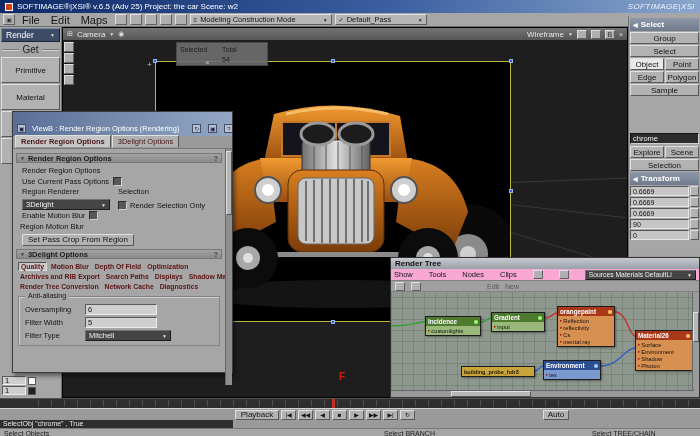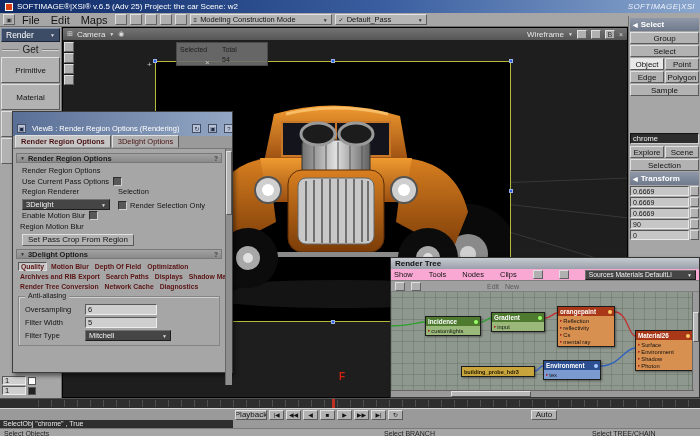--- a/index.html
+++ b/index.html
@@ -99,21 +99,21 @@
 .rp-field{height:11px;background:#2c2c2c;color:#efefef;font-size:7.5px;display:flex;align-items:center;padding:0 2px;border:1px solid;border-color:#111 #cfcfcf #cfcfcf #111;margin:2px 0}
 .val-row{display:flex;gap:1px;margin:1px 0;align-items:center}
 .val-field{flex:1;height:10px;background:#c6c6c6;border:1px solid;border-color:#555 #e8e8e8 #e8e8e8 #555;font-size:7px;display:flex;align-items:center;padding:0 2px}
 .val-btn{width:9px;height:10px;flex:none}
 .rp-gap{height:34px}
 
 .timeline{left:0;top:398px;width:700px;height:10px;background:#2e2e2e;border-top:1px solid #555;z-index:40}
 .ruler{position:absolute;left:38px;top:1px;right:2px;bottom:1px;background:repeating-linear-gradient(90deg,#4f4f4f 0 1px,transparent 1px 13px)}
 .playhead{position:absolute;left:332px;top:0;width:3px;height:100%;background:#c03020}
 .transport{left:0;top:408px;width:700px;height:12px;background:#9a9a9a;border-top:1px solid #d2d2d2;display:flex;align-items:center;gap:2px;padding:0 3px;z-index:40}
-.pb-btn{width:32px;height:10px;margin-left:232px}
+.pb-btn{width:44px;height:10px;margin-left:232px}
 .t-btn{width:15px;height:10px;font-size:6px}
 .auto-btn{width:26px;height:10px;margin-left:126px}
 .status-strip{left:0;top:420px;width:700px;height:8px;background:#9a9a9a;z-index:40}
 .status-box{position:absolute;left:0;top:0;width:233px;height:8px;background:#2e2e2e;color:#e8e8e8;font-size:7px;line-height:8px;padding:0 3px;white-space:nowrap;overflow:hidden}
 .bottombar{left:0;top:428px;width:700px;height:8px;background:#a6a6a6;border-top:1px solid #7a7a7a;font-size:7px;color:#222;z-index:40}
 .bb{position:absolute;top:1px;white-space:nowrap}
 </style>
 </head>
 <body>
 

